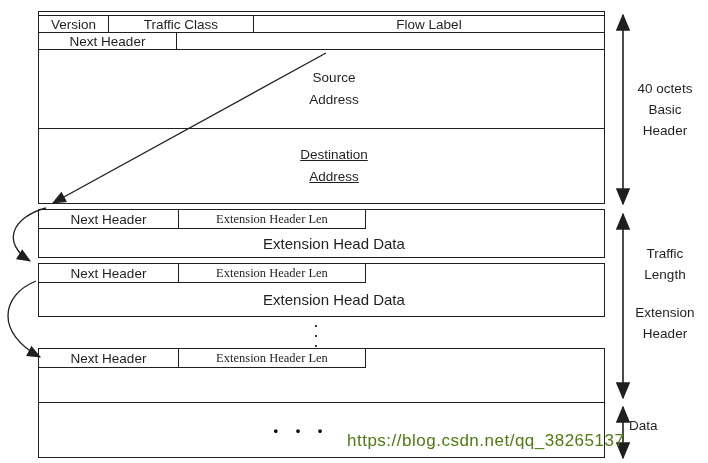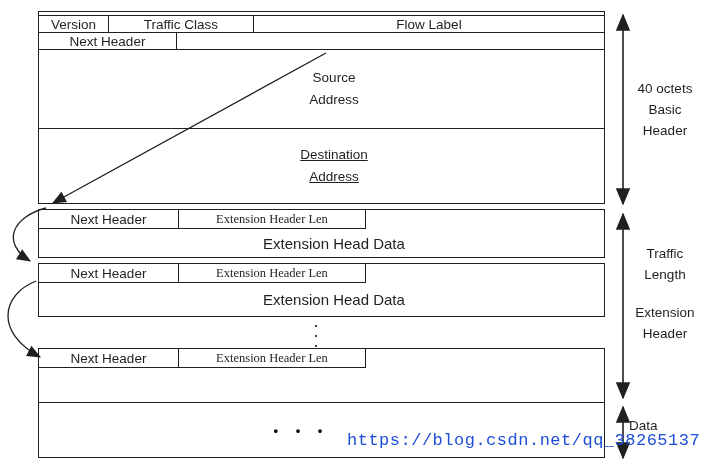--- a/index.html
+++ b/index.html
@@ -41,22 +41,22 @@
   .vdots{position:absolute;left:296px;top:318px;width:40px;text-align:center;
          font-size:12px;font-weight:bold;line-height:10px;white-space:pre-line;color:#111;}
   
   .slabel{position:absolute;text-align:center;font-size:13.5px;line-height:21px;white-space:pre-line;}
   .lab-basic{left:626px;top:78px;width:78px;}
   .lab-variable{left:628px;top:243px;width:74px;}
   .lab-extension{left:625px;top:302px;width:80px;}
   .lab-data{left:629px;top:415px;width:42px;text-align:left;}
   
   .arrows{position:absolute;left:0;top:0;width:708px;height:463px;pointer-events:none;}
-  .watermark{position:absolute;left:347px;top:431px;font-family:Liberation Mono, monospace;
-             font-size:17px;letter-spacing:0.5px;color:#1d4ed8;white-space:nowrap;}
+  .watermark{position:absolute;left:347px;top:431px;font-family:Liberation Sans, sans-serif;
+             font-size:17px;letter-spacing:0.5px;color:#4d7c0f;white-space:nowrap;}
 </style>
 </head>
 <body>
 
 <div class="canvas">
 
   <div class="box box-basic">
     <div class="hrow row1">
       <div class="cell cdiv r1c1">Version</div>
       <div class="cell cdiv r1c2">Traffic Class</div>

